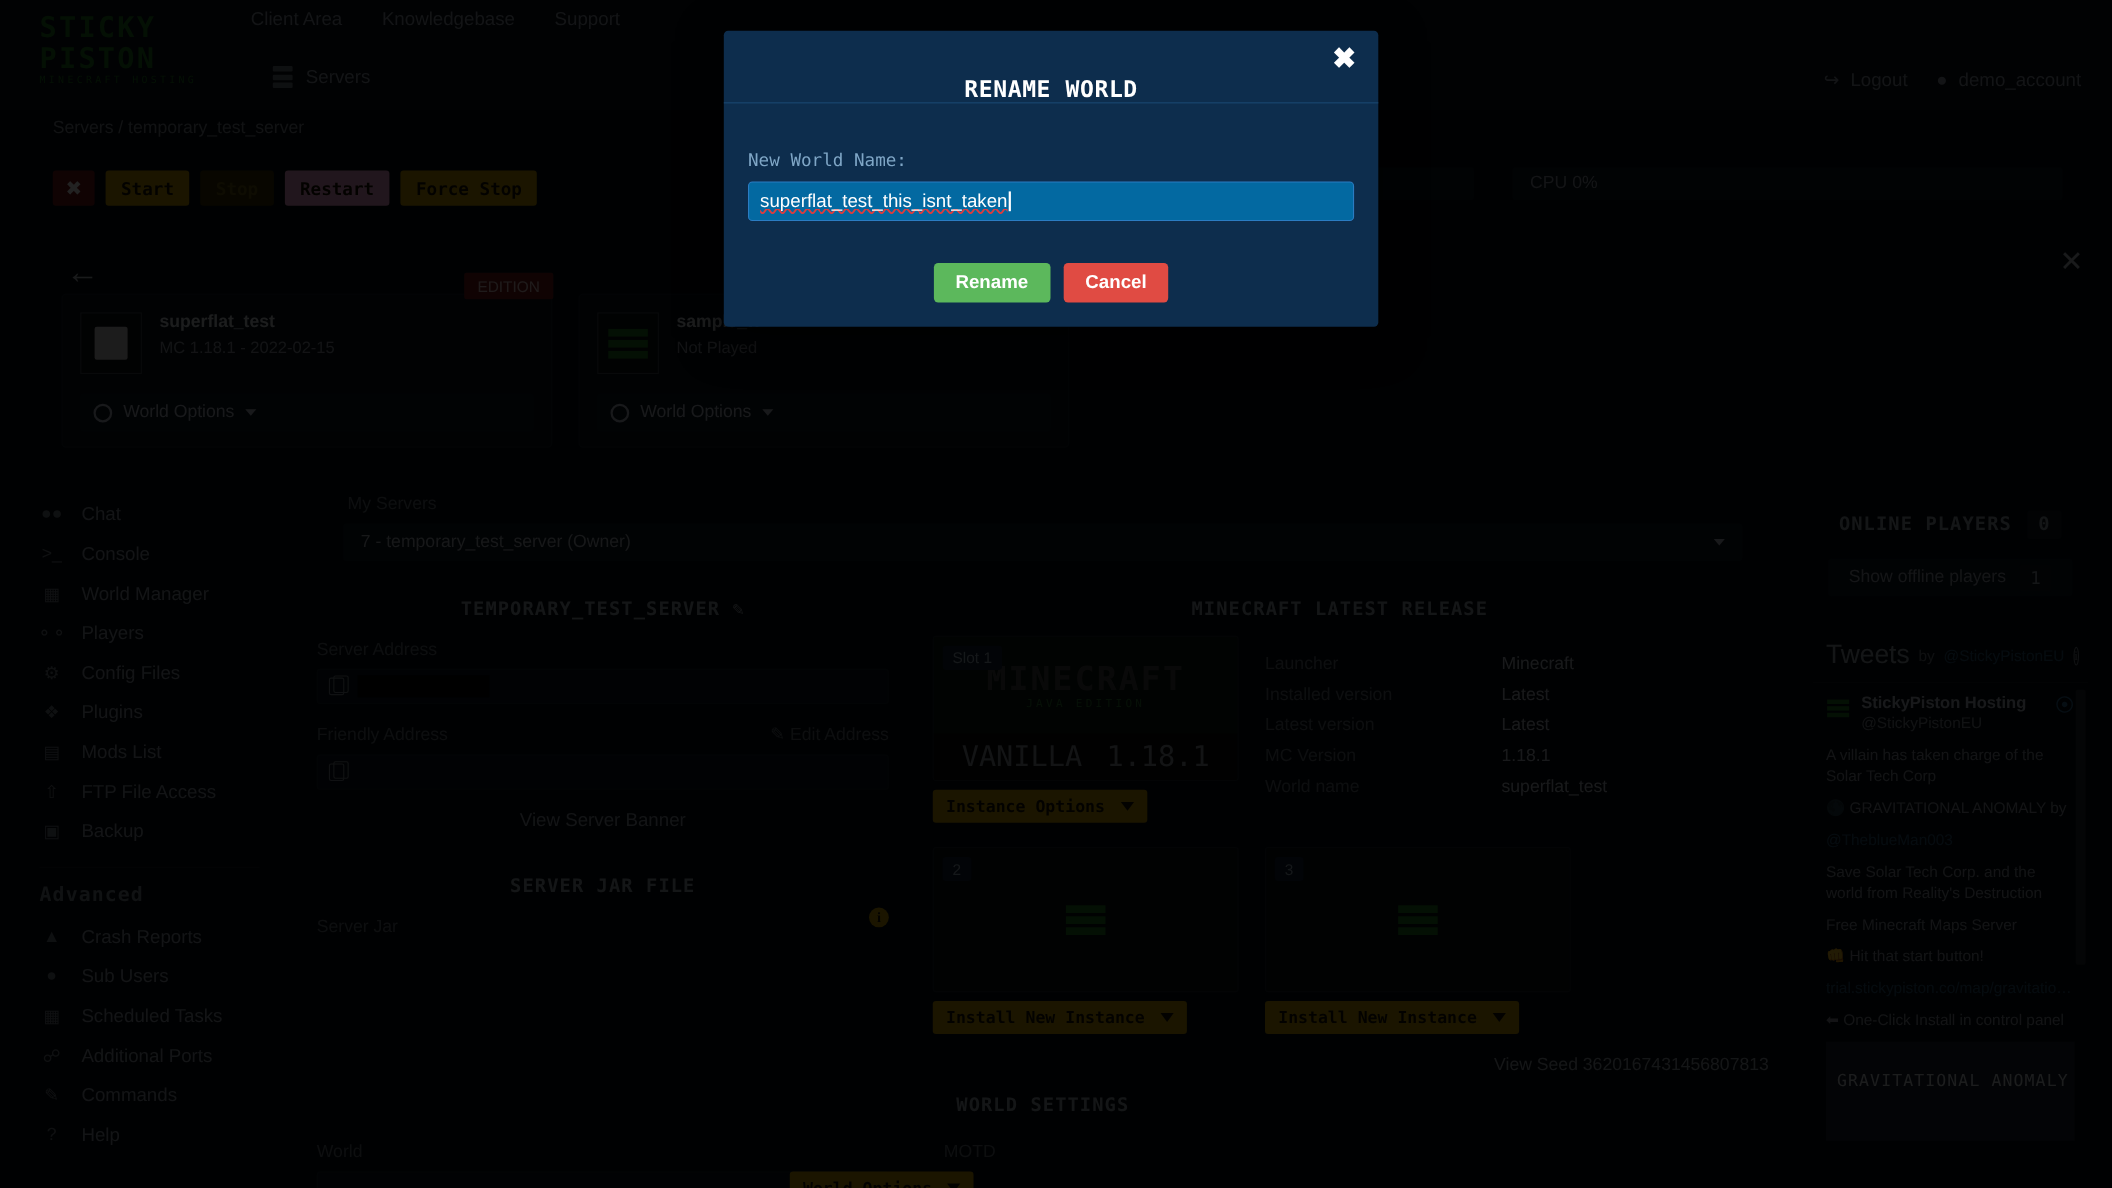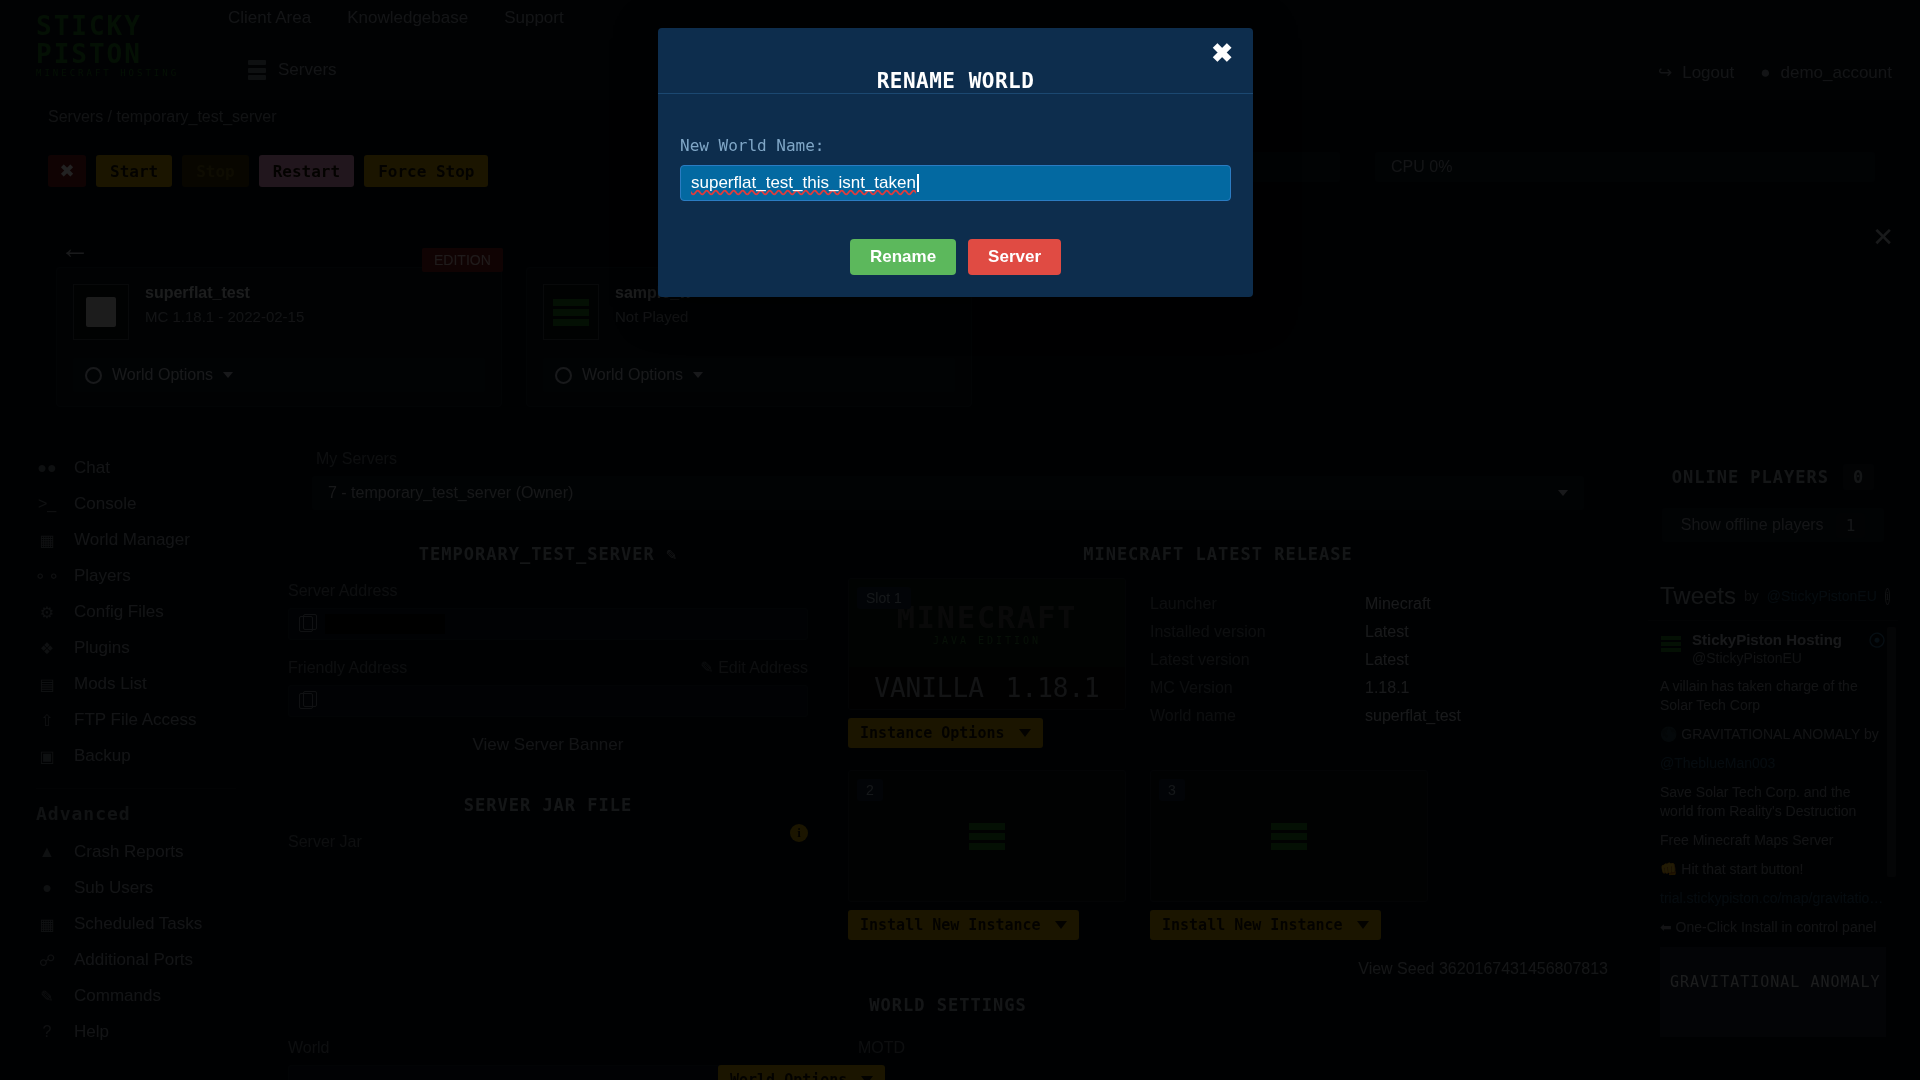--- a/index.html
+++ b/index.html
@@ -519,15 +519,15 @@
     <div class="modal-close">✖</div>
   </div>
   <div class="modal-body">
     <div class="nw-label">New World Name:</div>
     <div class="nw-input">
       <span class="nw-text sq-red">superflat_test_this_isnt_taken</span>
     </div>
   </div>
   <div class="modal-foot">
     <button class="mbtn m-rename">Rename</button>
-    <button class="mbtn m-cancel">Server</button>
+    <button class="mbtn m-cancel">Cancel</button>
   </div>
 </div>
 
 </body></html>

